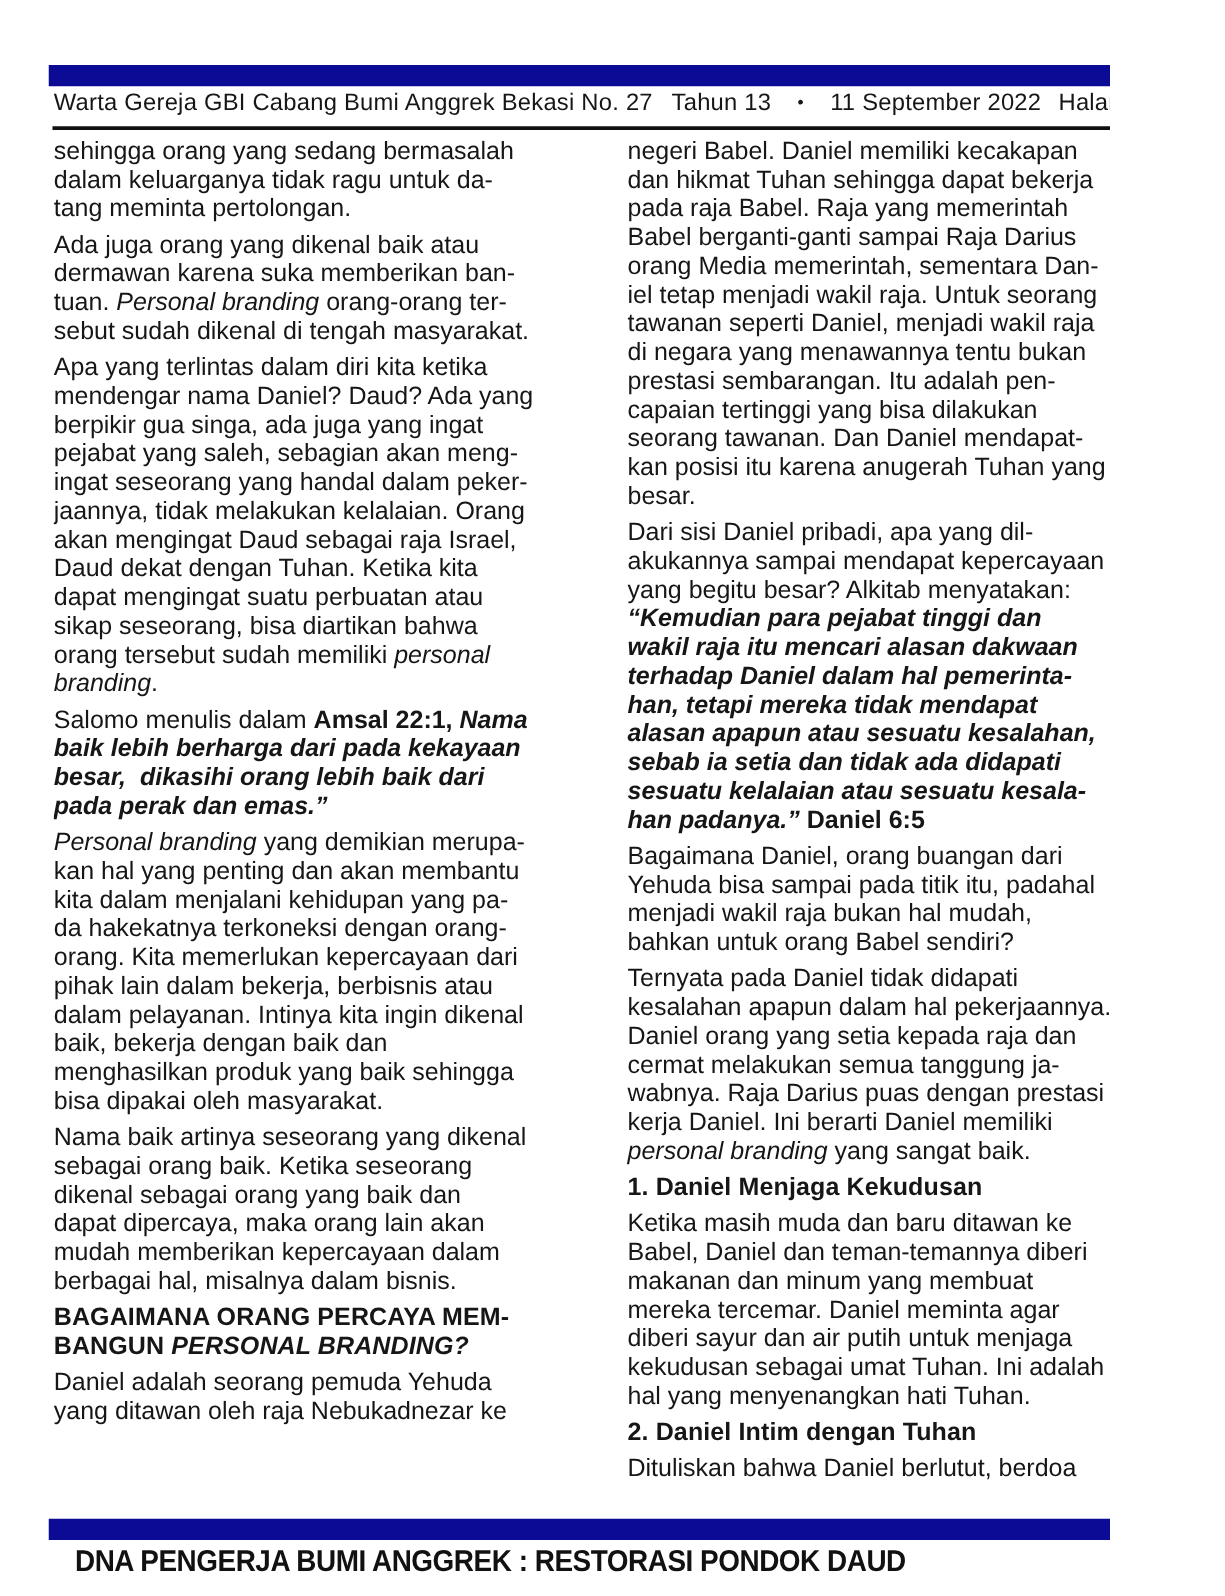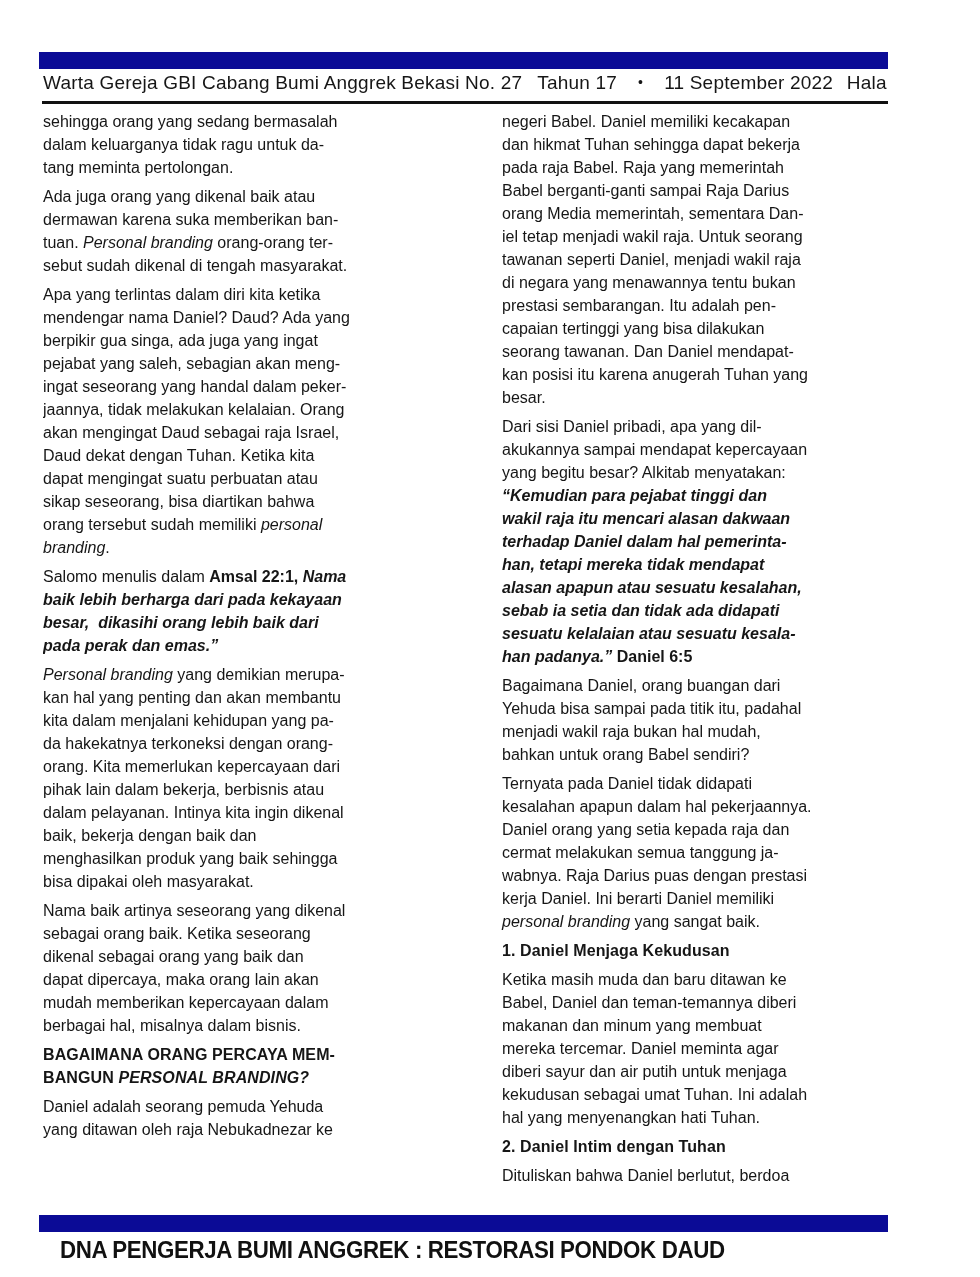--- a/index.html
+++ b/index.html
@@ -66,21 +66,21 @@
     top: 110px;
     width: 892px;
     height: 1103px;
     display: flex;
     column-gap: 26px;
     overflow: hidden;
   }
   .col { flex: 1 1 0; min-width: 0; }
   .col p {
     margin: 0 0 6px 0;
-    font-size: 16px;
+    font-size: 20px;
     line-height: 23px;
     white-space: pre-wrap;
   }
   .col p.heading {
     font-weight: bold;
     margin-top: 3px;
     letter-spacing: 0.1px;
   }
   .seg-n { font-style: normal; font-weight: normal; }
   .seg-i { font-style: italic; }
@@ -110,21 +110,21 @@
 </head>
 <body>
 
 <div class="page">
 
   <div class="top-bar"></div>
 
   <div class="header-row">
     <span class="header-left">
       <span>Warta Gereja GBI Cabang Bumi Anggrek Bekasi No. 27</span>
-      <span>Tahun 17</span>
+      <span>Tahun 13</span>
       <span class="header-bullet">•</span>
       <span>11 September 2022</span>
     </span>
     <span class="header-right">
       <span>Halaman</span>
       <span class="page-number">2</span>
     </span>
   </div>
 
   <div class="rule"></div>

